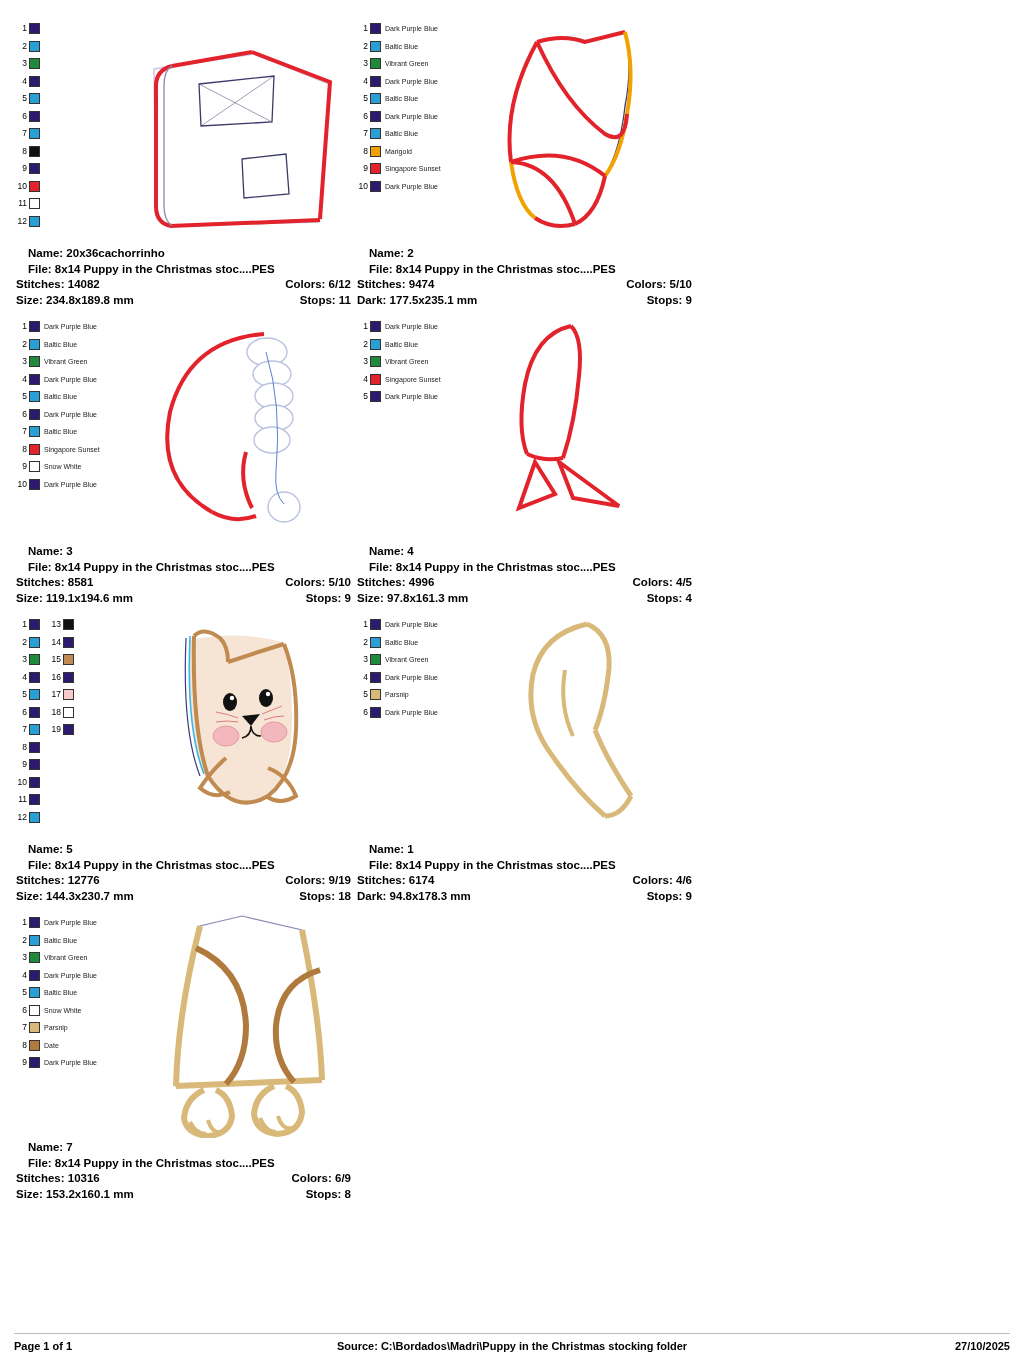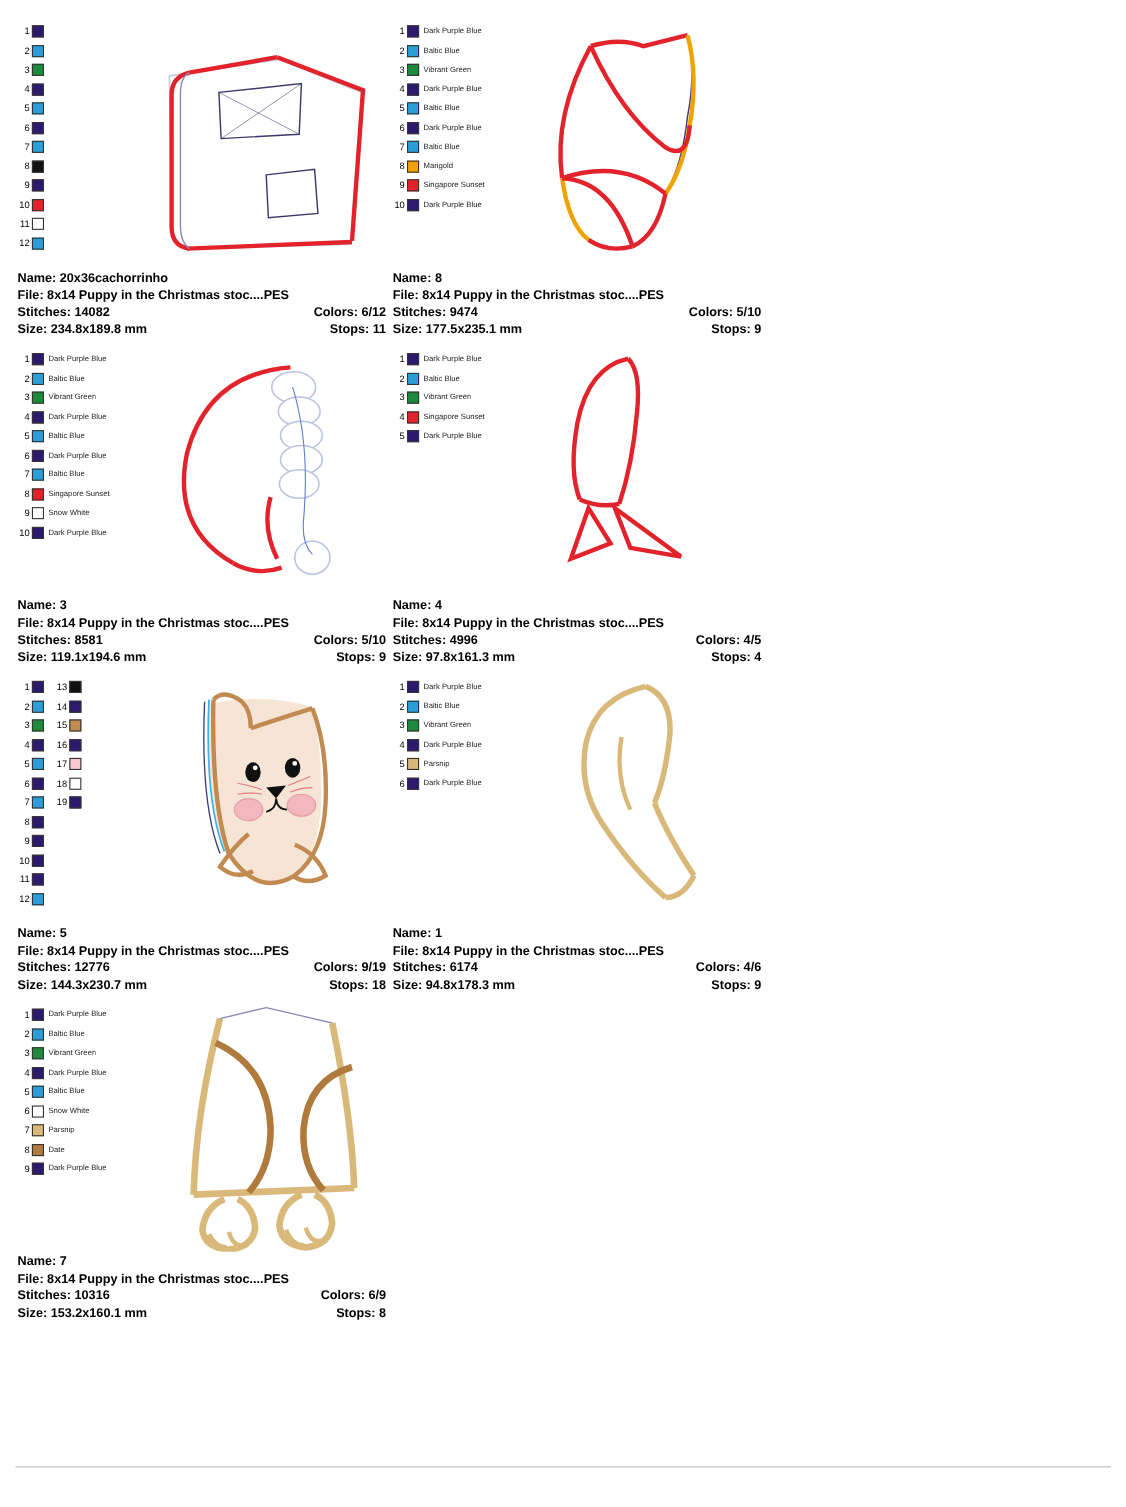--- a/index.html
+++ b/index.html
@@ -94,20 +94,21 @@
     padding-left: 2px;
   }
   .meta .row2 {
     display: flex;
     justify-content: space-between;
   }
   .meta .name-row,
   .meta .file-row {
     white-space: nowrap;
     overflow: hidden;
+    margin-left: 12px;
   }
   .footer {
     position: absolute;
     left: 0;
     right: 0;
     bottom: 14px;
     height: 16px;
     font-size: 11px;
     font-weight: bold;
   }
@@ -301,28 +302,28 @@
             <path d="M36 148 Q42 190 60 204" fill="none" stroke="#f0a300" stroke-width="4"></path>
             <path d="M60 204 Q78 216 100 210" fill="none" stroke="#e3232b" stroke-width="4"></path>
             <path d="M100 210 Q122 200 130 162" fill="none" stroke="#e3232b" stroke-width="4"></path>
             <path d="M62 28 Q90 90 130 120 Q150 132 152 100" fill="none" stroke="#e3232b" stroke-width="4"></path>
             <path d="M36 148 Q90 130 130 162" fill="none" stroke="#e3232b" stroke-width="4"></path>
             <path d="M36 148 Q80 150 100 210" fill="none" stroke="#e3232b" stroke-width="4"></path>
           </svg>
         </div>
       </div>
       <div class="meta">
-        <div class="name-row">Name: 8</div>
+        <div class="name-row">Name: 2</div>
         <div class="file-row">File: 8x14 Puppy in the Christmas stoc....PES</div>
         <div class="row2">
             <span>Stitches: 9474</span>
             <span>Colors: 5/10</span>
           </div>
         <div class="row2">
-            <span>Size: 177.5x235.1 mm</span>
+            <span>Dark: 177.5x235.1 mm</span>
             <span>Stops: 9</span>
           </div>
       </div>
     </div>
 
     <div class="cell">
       <div class="design-area">
         <div class="legend">
           <div class="legend-col">
             <div class="legend-row">
@@ -633,21 +634,21 @@
         </div>
       </div>
       <div class="meta">
         <div class="name-row">Name: 1</div>
         <div class="file-row">File: 8x14 Puppy in the Christmas stoc....PES</div>
         <div class="row2">
             <span>Stitches: 6174</span>
             <span>Colors: 4/6</span>
           </div>
         <div class="row2">
-            <span>Size: 94.8x178.3 mm</span>
+            <span>Dark: 94.8x178.3 mm</span>
             <span>Stops: 9</span>
           </div>
       </div>
     </div>
 
     <div class="cell">
       <div class="design-area">
         <div class="legend">
           <div class="legend-col">
             <div class="legend-row">
@@ -722,14 +723,19 @@
         <div class="row2">
             <span>Size: 153.2x160.1 mm</span>
             <span>Stops: 8</span>
           </div>
       </div>
     </div>
 
   </div>
 
   <div class="footer-rule"></div>
+  <div class="footer">
+    <span class="left">Page 1 of 1</span>
+    <span class="center">Source: C:\Bordados\Madri\Puppy in the Christmas stocking folder</span>
+    <span class="right">27/10/2025</span>
+  </div>
 
 </div>
 
 </body></html>

